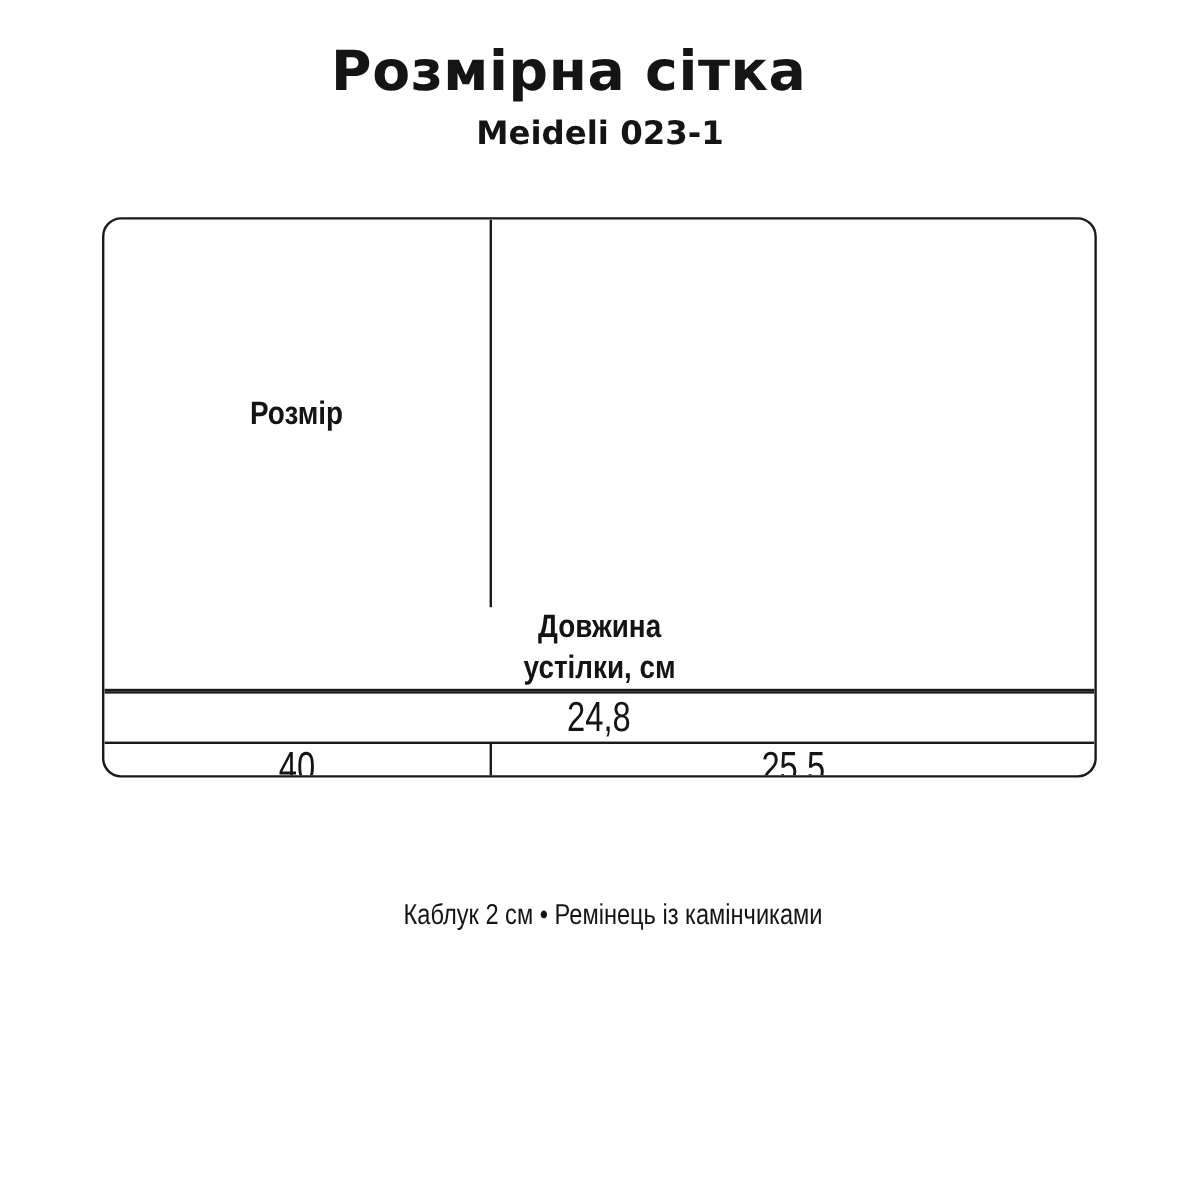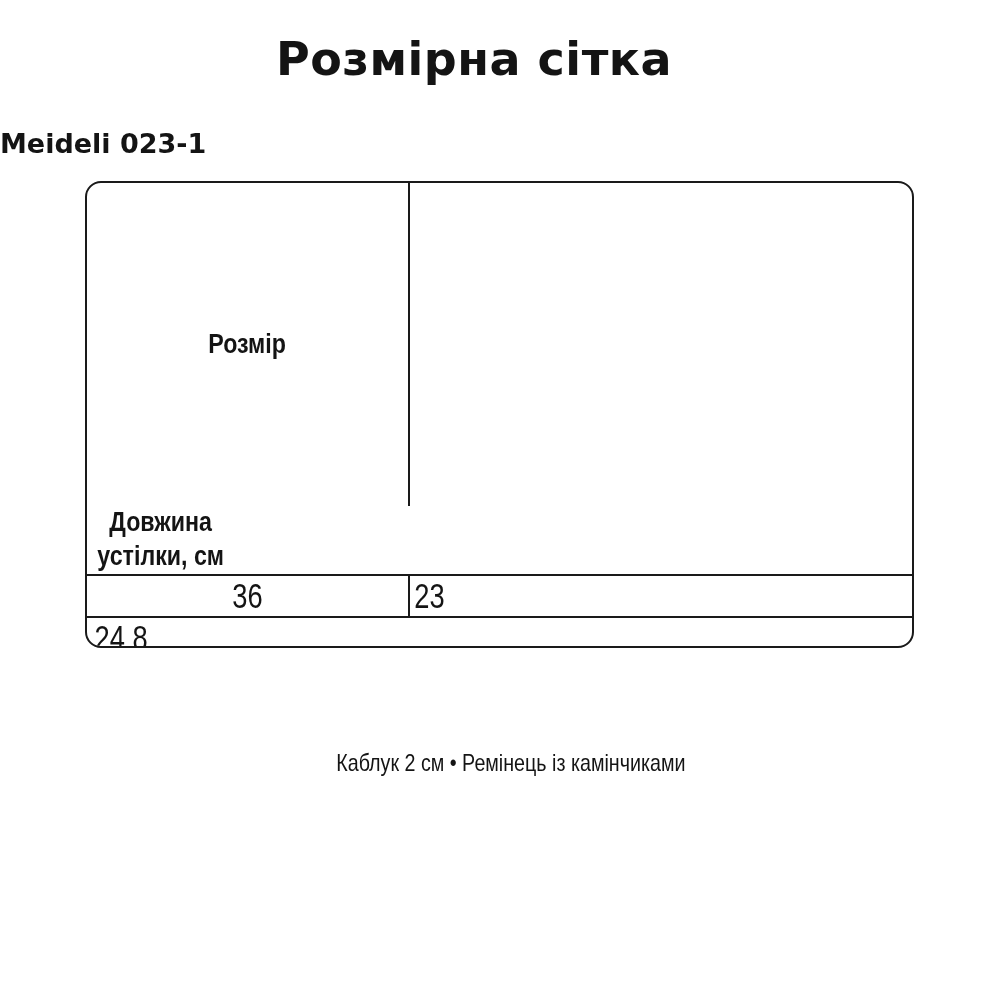--- a/index.html
+++ b/index.html
@@ -7,41 +7,40 @@
   body { font-family:"DejaVu Sans", sans-serif; color:#141414; }
   .page { position:relative; width:1000px; height:1000px; background:#ffffff; overflow:hidden; }
 
   .title {
     position:absolute; top:32px; left:0; width:948px;
     text-align:center; font-size:46px; font-weight:bold;
     font-family:"DejaVu Sans", sans-serif; letter-spacing:0.5px;
   }
   .subtitle {
     position:absolute; top:96px; left:0; width:1000px;
-    text-align:left; font-size:27px; font-weight:bold;
+    text-align:center; font-size:27px; font-weight:bold;
     font-family:"DejaVu Sans", sans-serif;
-    margin-top:32px;
   }
 
   .size-table {
     position:absolute; left:85px; top:181px; width:829px; height:467px;
     border:2.5px solid #1a1a1a; border-radius:16px;
     background:#fff; overflow:hidden;
     display:flex; flex-direction:column;
   }
   .t-row { display:flex; flex:1; border-top:2.5px solid #1a1a1a; }
   .t-row:first-child { border-top:none;flex-direction:column; }
   .cell-size {
     width:323px; flex:0 0 323px;
     border-right:2.5px solid #1a1a1a;
     display:flex; align-items:center; justify-content:center;
   }
   .cell-len {
     flex:1;
-    display:flex; align-items:center; justify-content:flex-start;
+    display:flex; align-items:center; justify-content:center;
   }
   .hdr-text {
     font-family:"Liberation Sans", sans-serif;
     font-weight:bold; font-size:27px; line-height:1.25;
     text-align:center; white-space:pre-line;
     display:inline-block; transform:scaleX(0.86); transform-origin:center;
   }
   .num-text {
     font-family:"Liberation Sans", sans-serif;
     font-weight:400; font-size:35px;
@@ -73,26 +72,20 @@
       <div class="cell-size">
         <span class="hdr-text">Розмір</span>
       </div>
       <div class="cell-len">
         <span class="hdr-text">Довжина
 устілки, см</span>
       </div>
     </div>
 
   <div class="t-row">
-        <div class="cell-size">
-          <span class="num-text">36</span>
-        </div>
-        <div class="cell-len">
-          <span class="num-text">23</span>
-        </div>
       </div>
       <div class="t-row">
         <div class="cell-len">
           <span class="num-text">24,8</span>
         </div>
       </div>
       <div class="t-row">
         <div class="cell-size">
           <span class="num-text">40</span>
         </div>

